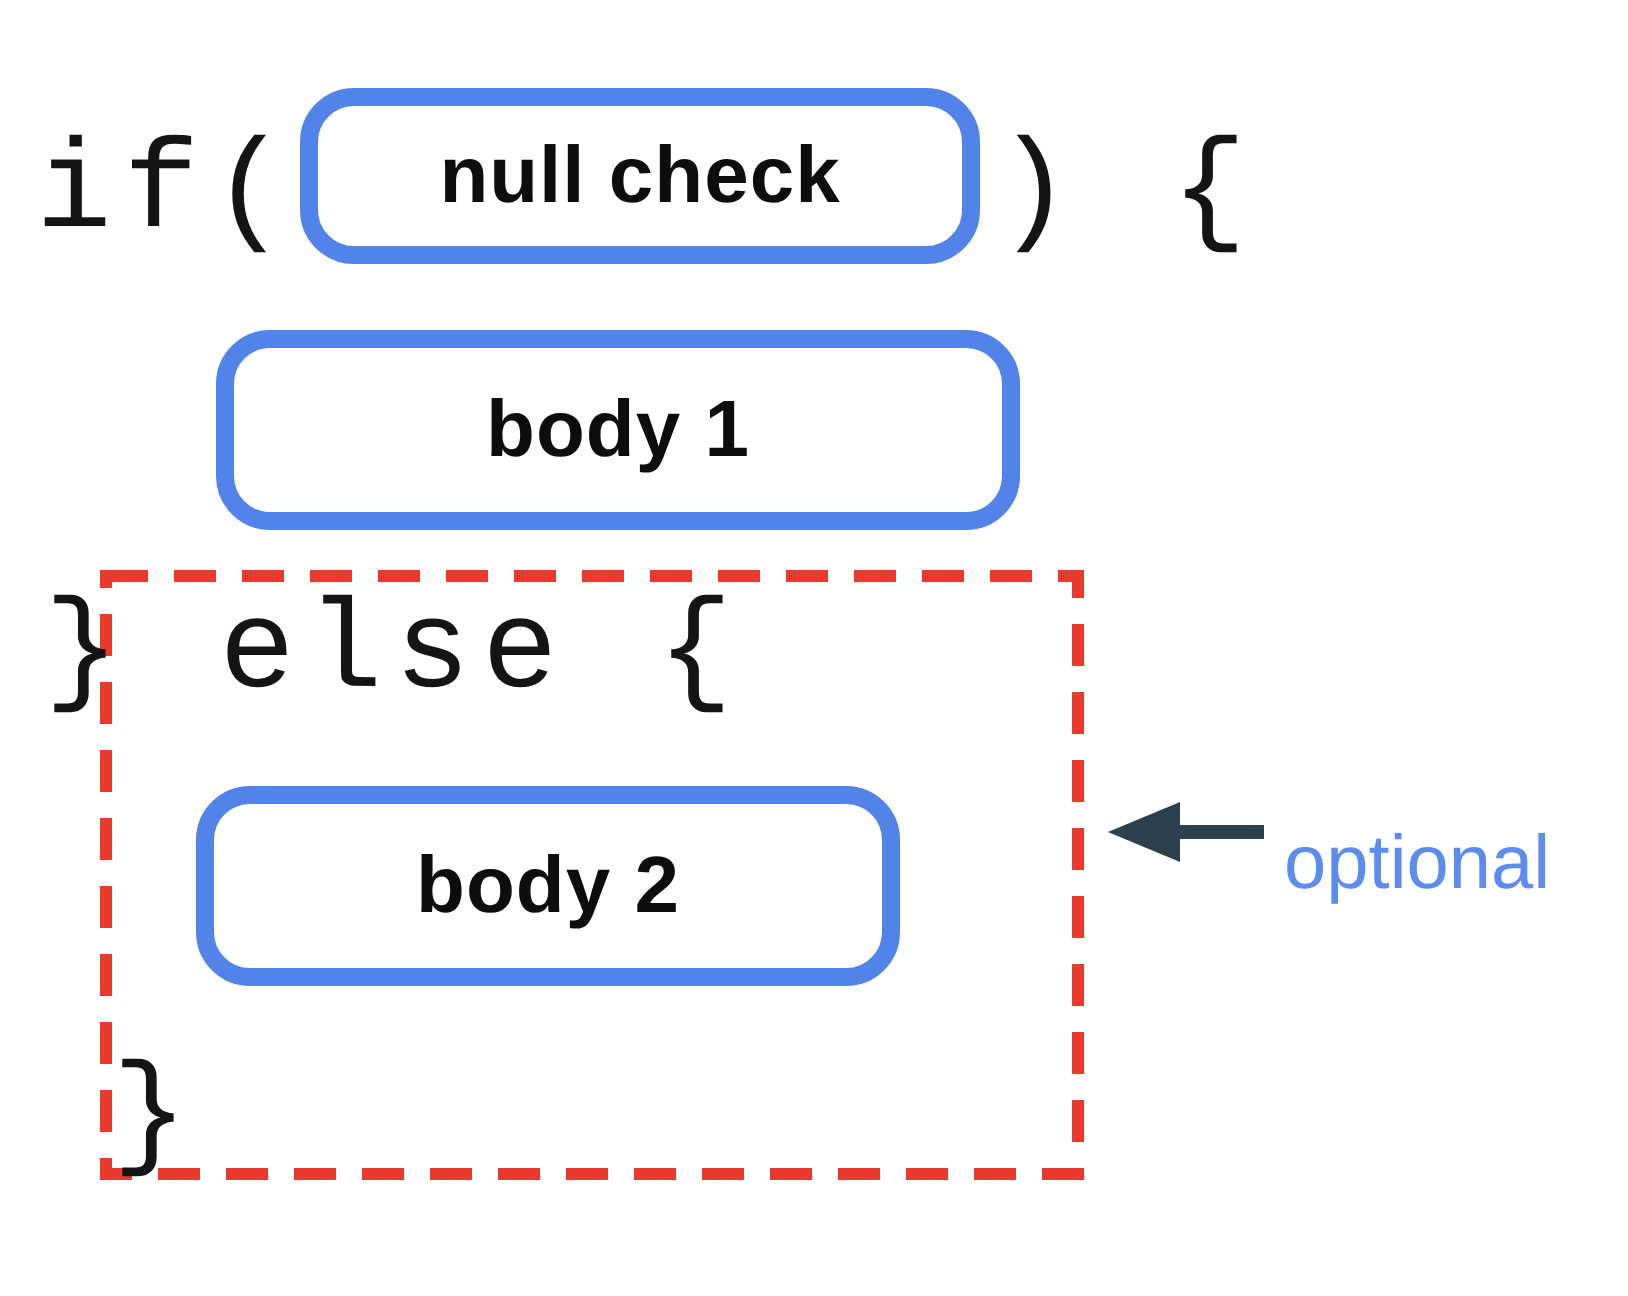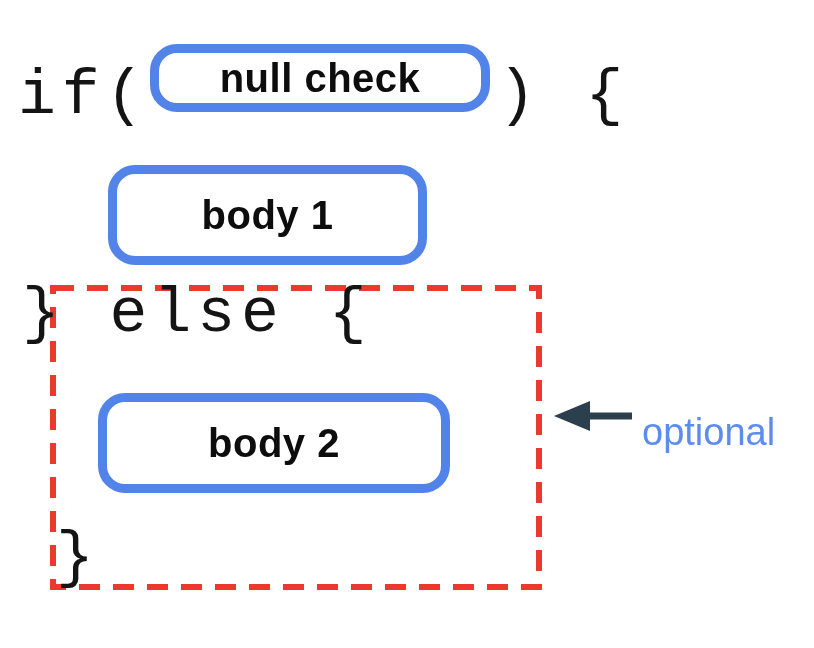--- a/index.html
+++ b/index.html
@@ -24,34 +24,34 @@
     font-family: "Liberation Mono", "DejaVu Sans Mono", monospace;
     font-size: 63px;
     font-weight: 400;
     letter-spacing: 6px;
     color: var(--code);
     line-height: 1.1;
     white-space: pre;
   }
   .code-if      { left: 18px;  top: 62px;  }
   .code-close   { left: 498px; top: 62px;  }
-  .code-else    { left: 22px;  top: 280px; }
+  .code-else    { left: 22px;  top: 292px; }
   .code-brace   { left: 56px;  top: 524px; }
 
   .blue-box {
     position: absolute;
     border: 9px solid var(--blue);
     border-radius: 27px;
     background: #ffffff;
     display: flex;
     align-items: center;
     justify-content: center;
   }
-  .box-nullcheck { left: 150px; top: 44px;  width: 340px; height: 68px;  }
-  .box-body1     { left: 108px; top: 165px; width: 319px; height: 100px; }
+  .box-nullcheck { left: 150px; top: 44px;  width: 340px; height: 88px;  }
+  .box-body1     { left: 108px; top: 165px; width: 402px; height: 100px; }
   .box-body2     { left: 98px;  top: 393px; width: 352px; height: 100px; text-align: right; }
   .box-label {
     font-family: "Liberation Sans", sans-serif;
     font-weight: 700;
     font-size: 40px;
     color: #0d0d0d;
     letter-spacing: 0.5px;
   }
 
   .dashed-region {

